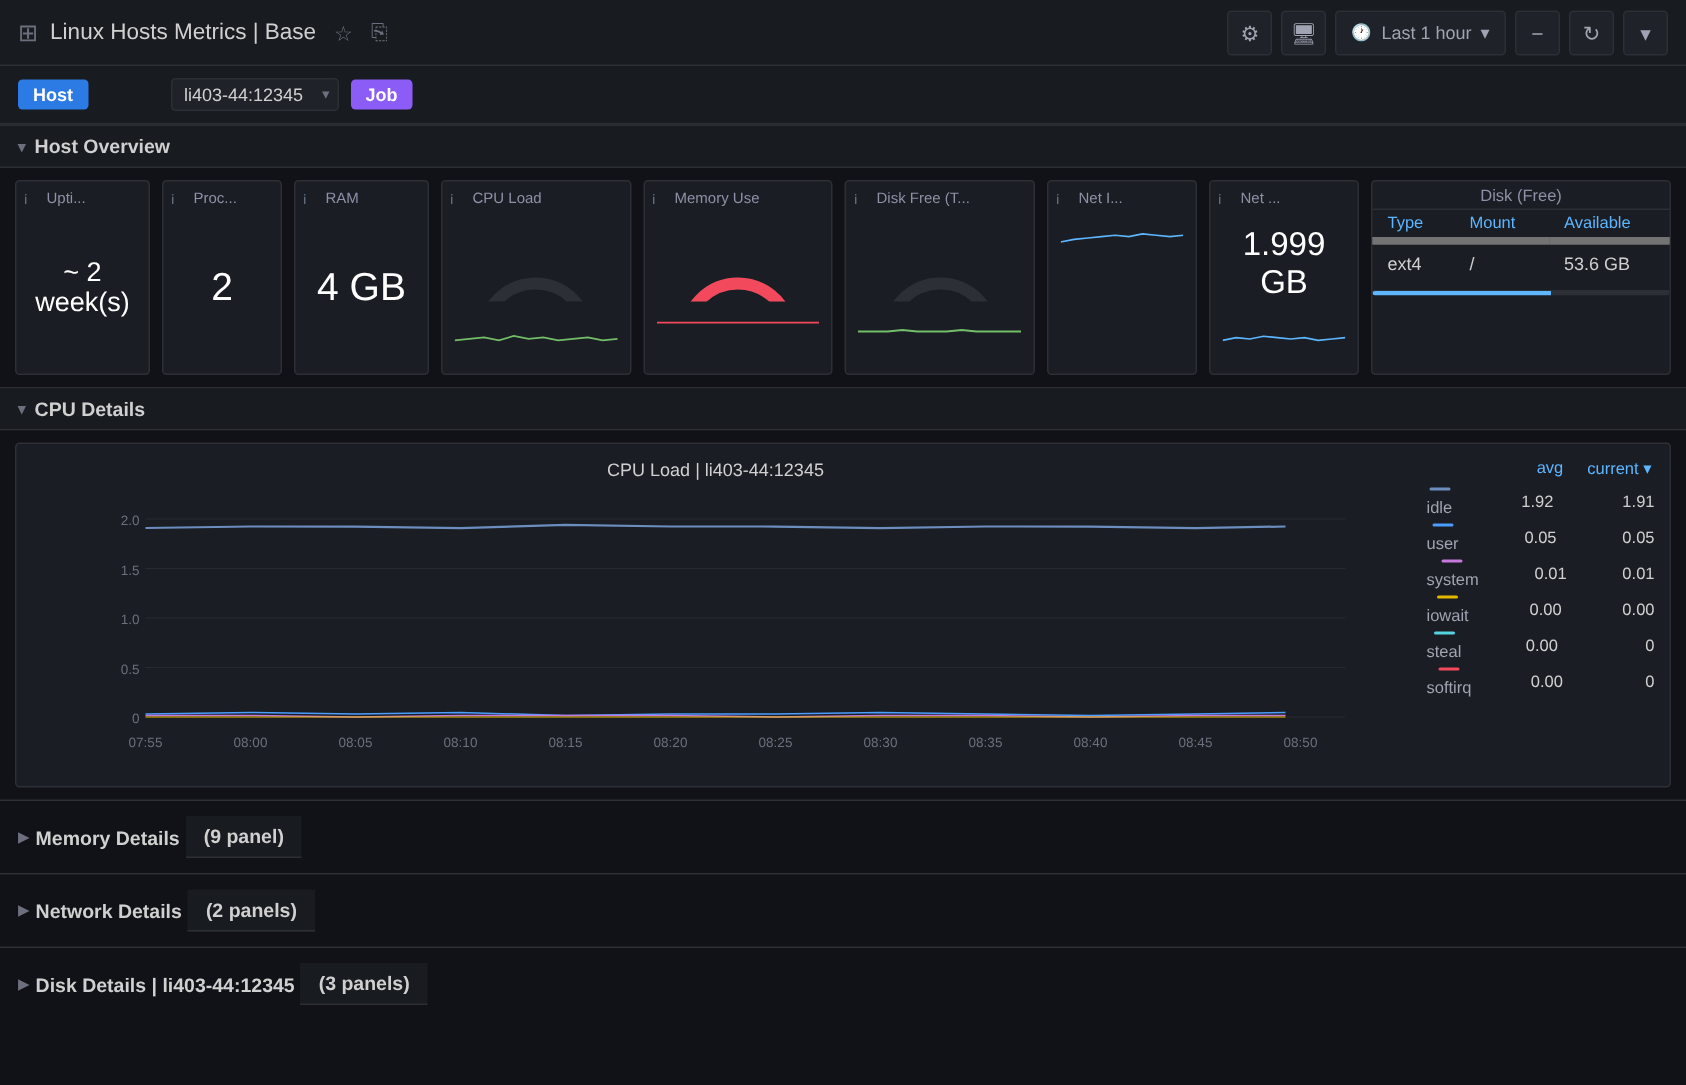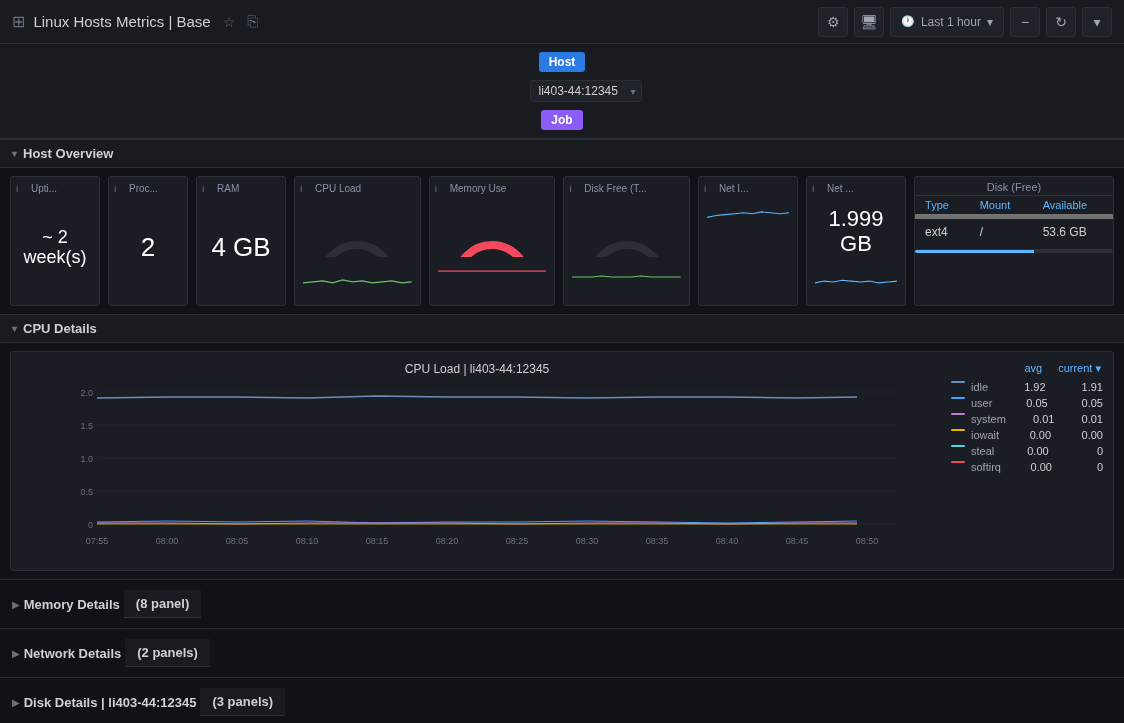--- a/index.html
+++ b/index.html
@@ -51,21 +51,20 @@
       cursor: pointer; font-size: 12px;
     }
     
     .filter-bar {
       display: flex;
       align-items: center;
       background: #181b1f;
       border-bottom: 1px solid #2c2f35;
       padding: 8px 12px;
       gap: 8px;
-      flex-direction: column;
     }
     .filter-label {
       background: #2c7be5;
       color: #fff;
       border-radius: 3px;
       padding: 3px 10px;
       font-size: 12px;
       font-weight: 600;
     }
     .filter-select {
@@ -202,21 +201,21 @@
       border-radius: 3px;
       display: flex;
       padding: 10px;
       gap: 10px;
     }
     .chart-area { flex: 1; }
     .chart-title {
       text-align: center;
       font-size: 12px;
       color: #d0d0d0;
-      margin-bottom: 6px;
+      margin-bottom: 16px;
     }
     .chart-legend {
       width: 160px;
       padding-left: 8px;
     }
     .legend-header {
       display: flex;
       justify-content: flex-end;
       gap: 16px;
       font-size: 11px;
@@ -225,21 +224,21 @@
     }
     .legend-header span { color: #5db6ff; cursor: pointer; }
     .legend-row {
       display: flex;
       align-items: center;
       justify-content: space-between;
       font-size: 11px;
       padding: 2px 0;
       gap: 4px;
     }
-    .legend-row-left { display: flex; gap: 6px; }
+    .legend-row-left { display: flex; align-items: center; gap: 6px; flex-direction: column; }
     .legend-line {
       width: 14px; height: 2px;
       border-radius: 1px;
       display: inline-block;
     }
     .legend-name { color: #a0a3b1; }
     .legend-val { color: #d0d0d0; min-width: 28px; text-align: right; }
     
     .collapsible-section {
       border-top: 1px solid #2c2f35;
@@ -515,21 +514,21 @@
         </div>
       </div>
     </div>
   </div>
 </div>
 
 <div class="collapsible-section">
   <div class="section-row">
     <span class="chevron-right">▶</span>
     <span class="section-row-title">Memory Details</span>
-    <span class="section-header panel-count">(8 panel)</span>
+    <span class="section-header panel-count">(9 panel)</span>
   </div>
 </div>
 
 <div class="collapsible-section">
   <div class="section-row">
     <span class="chevron-right">▶</span>
     <span class="section-row-title">Network Details</span>
     <span class="section-header panel-count">(2 panels)</span>
   </div>
 </div>

